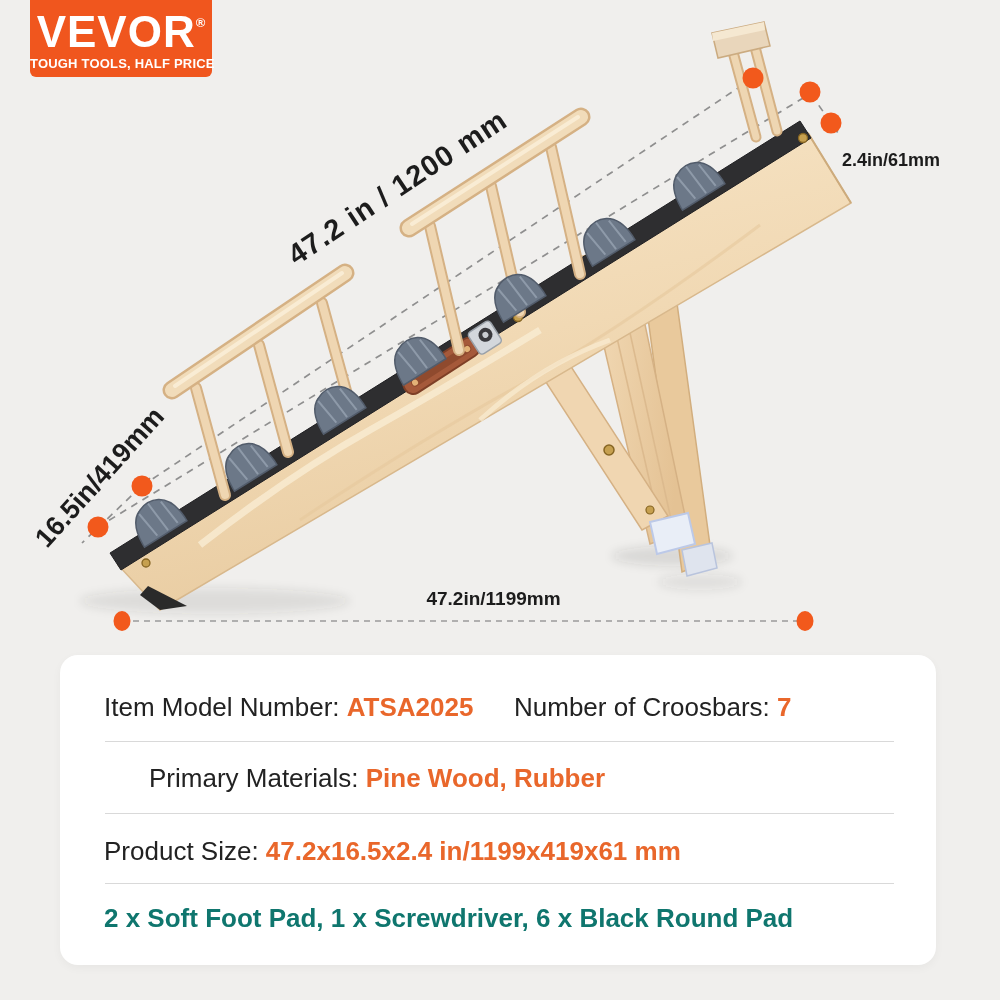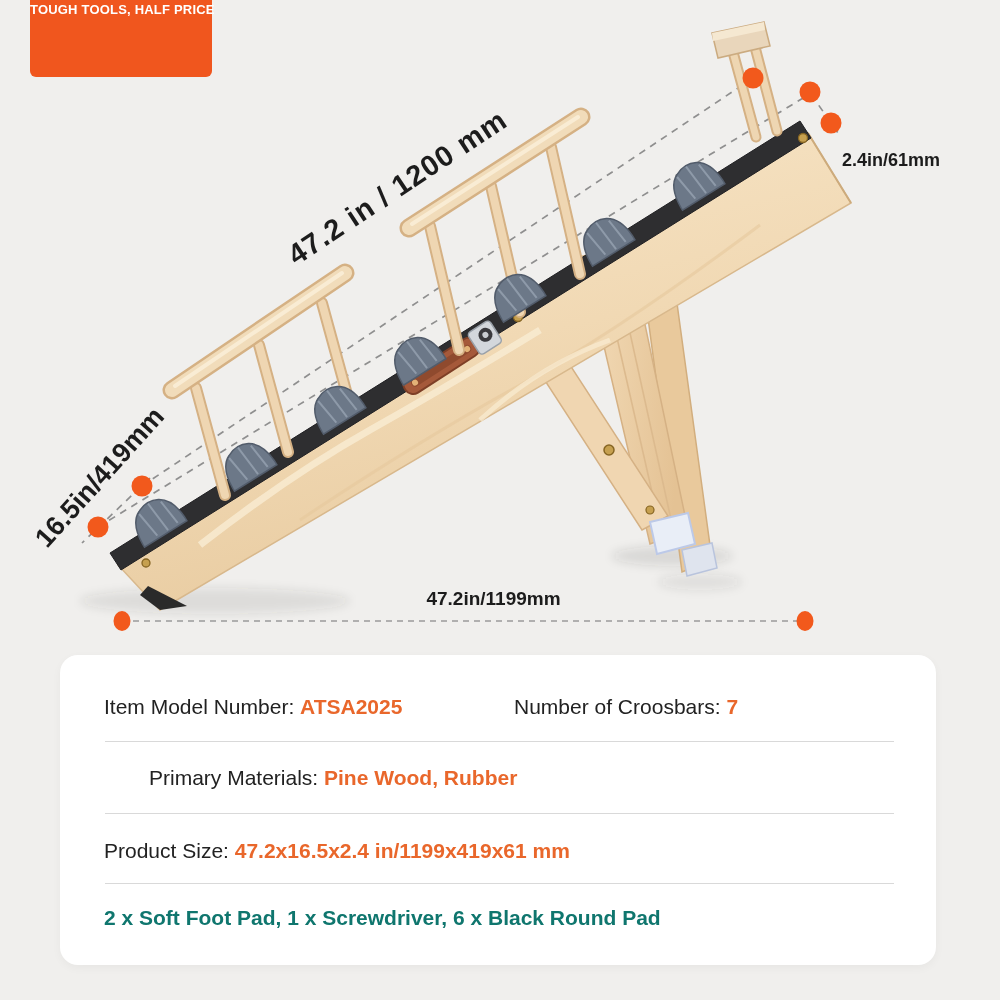--- a/index.html
+++ b/index.html
@@ -42,21 +42,21 @@
 
   
   .card {
     position:absolute; left:60px; top:655px; width:876px; height:310px;
     background:#fff; border-radius:18px;
     box-shadow:0 3px 10px rgba(0,0,0,0.04);
   }
   .divider { position:absolute; left:45px; width:789px; height:1px; background:#d9d9d9; }
   .d1 { top:86px; } .d2 { top:158px; } .d3 { top:228px; }
   .spec-cell {
-    position:absolute; font-size:21px; color:#222; white-space:nowrap; line-height:30px;
+    position:absolute; font-size:26px; color:#222; white-space:nowrap; line-height:30px;
   }
   .spec-cell .val { color:#e9672b; font-weight:700; }
   .r1 { top:37px; } .r2 { top:108px;margin-left:45px; } .r3 { top:181px; } .r4 { top:248px; }
   .c1 { left:44px; } .c2 { left:454px; }
   .included { color:#0f766e; font-weight:700; }
 </style>
 </head>
 <body>
 
 <div class="stage">
@@ -208,20 +208,23 @@
     </g>
 
     <g>
       <line x1="122" y1="621" x2="805" y2="621" stroke="#9b9b9b" stroke-width="1.6" stroke-dasharray="6 5"></line>
       <ellipse cx="122" cy="621" rx="8.5" ry="10" fill="#f2591c"></ellipse>
       <ellipse cx="805" cy="621" rx="8.5" ry="10" fill="#f2591c"></ellipse>
     </g>
   </svg>
 
   <div class="logo">
+    <div>
+      <span class="brand">VEVOR</span><span class="reg">®</span>
+    </div>
     <div class="tagline">TOUGH TOOLS, HALF PRICE</div>
   </div>
 
   <div class="dim dim-length">47.2 in / 1200 mm</div>
   <div class="dim dim-height">2.4in/61mm</div>
   <div class="dim dim-width">16.5in/419mm</div>
   <div class="dim dim-base">47.2in/1199mm</div>
 </div>
 
 <div class="card">

